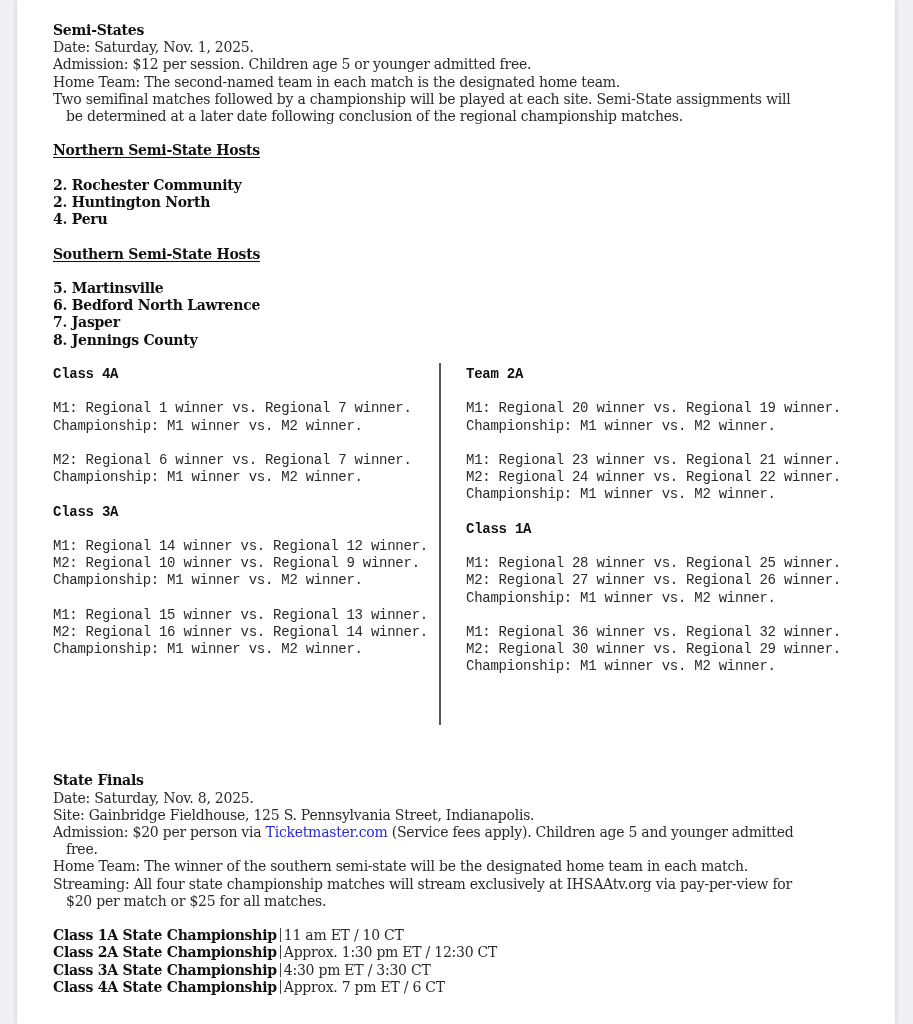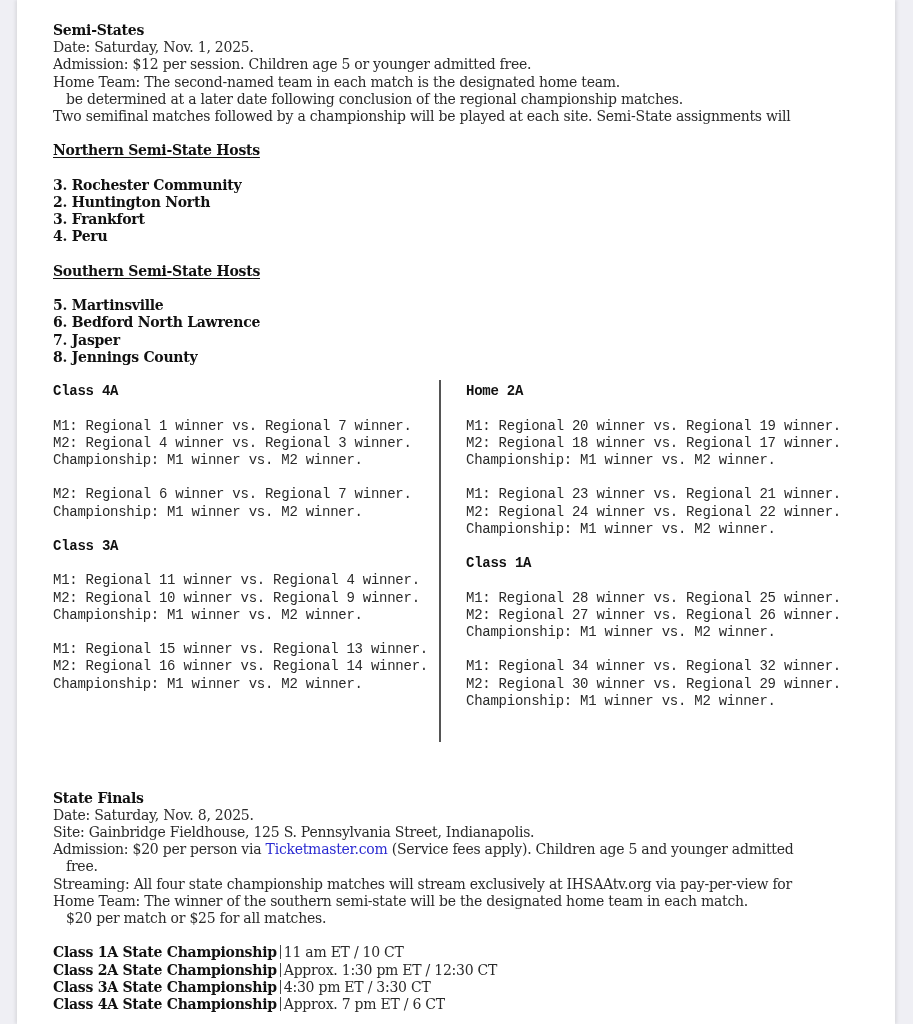--- a/index.html
+++ b/index.html
@@ -41,107 +41,104 @@
 <body>
 
 <div class="page">
   <div class="content">
 
     <section>
       <div class="line b">Semi-States</div>
       <div class="line">Date: Saturday, Nov. 1, 2025.</div>
       <div class="line">Admission: $12 per session. Children age 5 or younger admitted free.</div>
       <div class="line">Home Team: The second-named team in each match is the designated home team.</div>
+      <div class="line">Two semifinal matches followed by a championship will be played at each site. Semi-State assignments will</div>
       <div class="line hang">be determined at a later date following conclusion of the regional championship matches.</div>
-      <div class="line">Two semifinal matches followed by a championship will be played at each site. Semi-State assignments will</div>
       <div class="gap"></div>
 
       <div class="line b u">Northern Semi-State Hosts</div>
       <div class="gap"></div>
-      <div class="line b">3. Rochester Community</div>
+      <div class="line b">2. Rochester Community</div>
       <div class="line b">2. Huntington North</div>
-      <div class="line b">3. Frankfort</div>
       <div class="line b">4. Peru</div>
       <div class="gap"></div>
 
       <div class="line b u">Southern Semi-State Hosts</div>
       <div class="gap"></div>
       <div class="line b">5. Martinsville</div>
       <div class="line b">6. Bedford North Lawrence</div>
       <div class="line b">7. Jasper</div>
       <div class="line b">8. Jennings County</div>
       <div class="gap"></div>
     </section>
 
     <section class="cols">
       <div class="col col-left">
         <div>
           <div class="line b">Class 4A</div>
           <div class="gap"></div>
           <div class="line">M1: Regional 1 winner vs. Regional 7 winner.</div>
-          <div class="line">M2: Regional 4 winner vs. Regional  3 winner.</div>
           <div class="line">Championship: M1 winner vs. M2 winner.</div>
           <div class="gap"></div>
           <div class="line">M2: Regional 6 winner vs. Regional 7 winner.</div>
           <div class="line">Championship: M1 winner vs. M2 winner.</div>
           <div class="gap"></div>
         </div>
         <div>
           <div class="line b">Class 3A</div>
           <div class="gap"></div>
-          <div class="line">M1: Regional 11 winner vs. Regional 4 winner.</div>
+          <div class="line">M1: Regional 14 winner vs. Regional 12 winner.</div>
           <div class="line">M2: Regional 10 winner vs. Regional 9 winner.</div>
           <div class="line">Championship: M1 winner vs. M2 winner.</div>
           <div class="gap"></div>
           <div class="line">M1: Regional 15 winner vs. Regional 13 winner.</div>
           <div class="line">M2: Regional 16 winner vs. Regional 14 winner.</div>
           <div class="line">Championship: M1 winner vs. M2 winner.</div>
         </div>
       </div>
 
       <div class="divider"></div>
 
       <div class="col col-right">
         <div>
-          <div class="line b">Home 2A</div>
+          <div class="line b">Team 2A</div>
           <div class="gap"></div>
           <div class="line">M1: Regional 20 winner vs. Regional 19 winner.</div>
-          <div class="line">M2: Regional 18 winner vs. Regional 17 winner.</div>
           <div class="line">Championship: M1 winner vs. M2 winner.</div>
           <div class="gap"></div>
           <div class="line">M1: Regional 23 winner vs. Regional 21 winner.</div>
           <div class="line">M2: Regional 24 winner vs. Regional 22 winner.</div>
           <div class="line">Championship: M1 winner vs. M2 winner.</div>
           <div class="gap"></div>
         </div>
         <div>
           <div class="line b">Class 1A</div>
           <div class="gap"></div>
           <div class="line">M1: Regional 28 winner vs. Regional 25 winner.</div>
           <div class="line">M2: Regional 27 winner vs. Regional 26 winner.</div>
           <div class="line">Championship: M1 winner vs. M2 winner.</div>
           <div class="gap"></div>
-          <div class="line">M1: Regional 34 winner vs. Regional 32 winner.</div>
+          <div class="line">M1: Regional 36 winner vs. Regional 32 winner.</div>
           <div class="line">M2: Regional 30 winner vs. Regional 29 winner.</div>
           <div class="line">Championship: M1 winner vs. M2 winner.</div>
         </div>
       </div>
     </section>
 
     <div class="gap"></div>
     <div class="gap"></div>
 
     <section>
       <div class="line b">State Finals</div>
       <div class="line">Date: Saturday, Nov. 8, 2025.</div>
       <div class="line">Site: Gainbridge Fieldhouse, 125 S. Pennsylvania Street, Indianapolis.</div>
       <div class="line"><span>Admission: $20 per person via </span><a class="link">Ticketmaster.com</a><span> (Service fees apply). Children age 5 and younger admitted</span></div>
       <div class="line hang">free.</div>
+      <div class="line">Home Team: The winner of the southern semi-state will be the designated home team in each match.</div>
       <div class="line">Streaming: All four state championship matches will stream exclusively at IHSAAtv.org via pay-per-view for</div>
-      <div class="line">Home Team: The winner of the southern semi-state will be the designated home team in each match.</div>
       <div class="line hang">$20 per match or $25 for all matches.</div>
       <div class="gap"></div>
 
       <div>
         <div class="sched-row"><span class="b">Class 1A State Championship</span><span class="sched-sep"></span><span>11 am ET / 10 CT</span></div>
         <div class="sched-row"><span class="b">Class 2A State Championship</span><span class="sched-sep"></span><span>Approx. 1:30 pm ET / 12:30 CT</span></div>
         <div class="sched-row"><span class="b">Class 3A State Championship</span><span class="sched-sep"></span><span>4:30 pm ET / 3:30 CT</span></div>
         <div class="sched-row"><span class="b">Class 4A State Championship</span><span class="sched-sep"></span><span>Approx. 7 pm ET / 6 CT</span></div>
       </div>
     </section>

